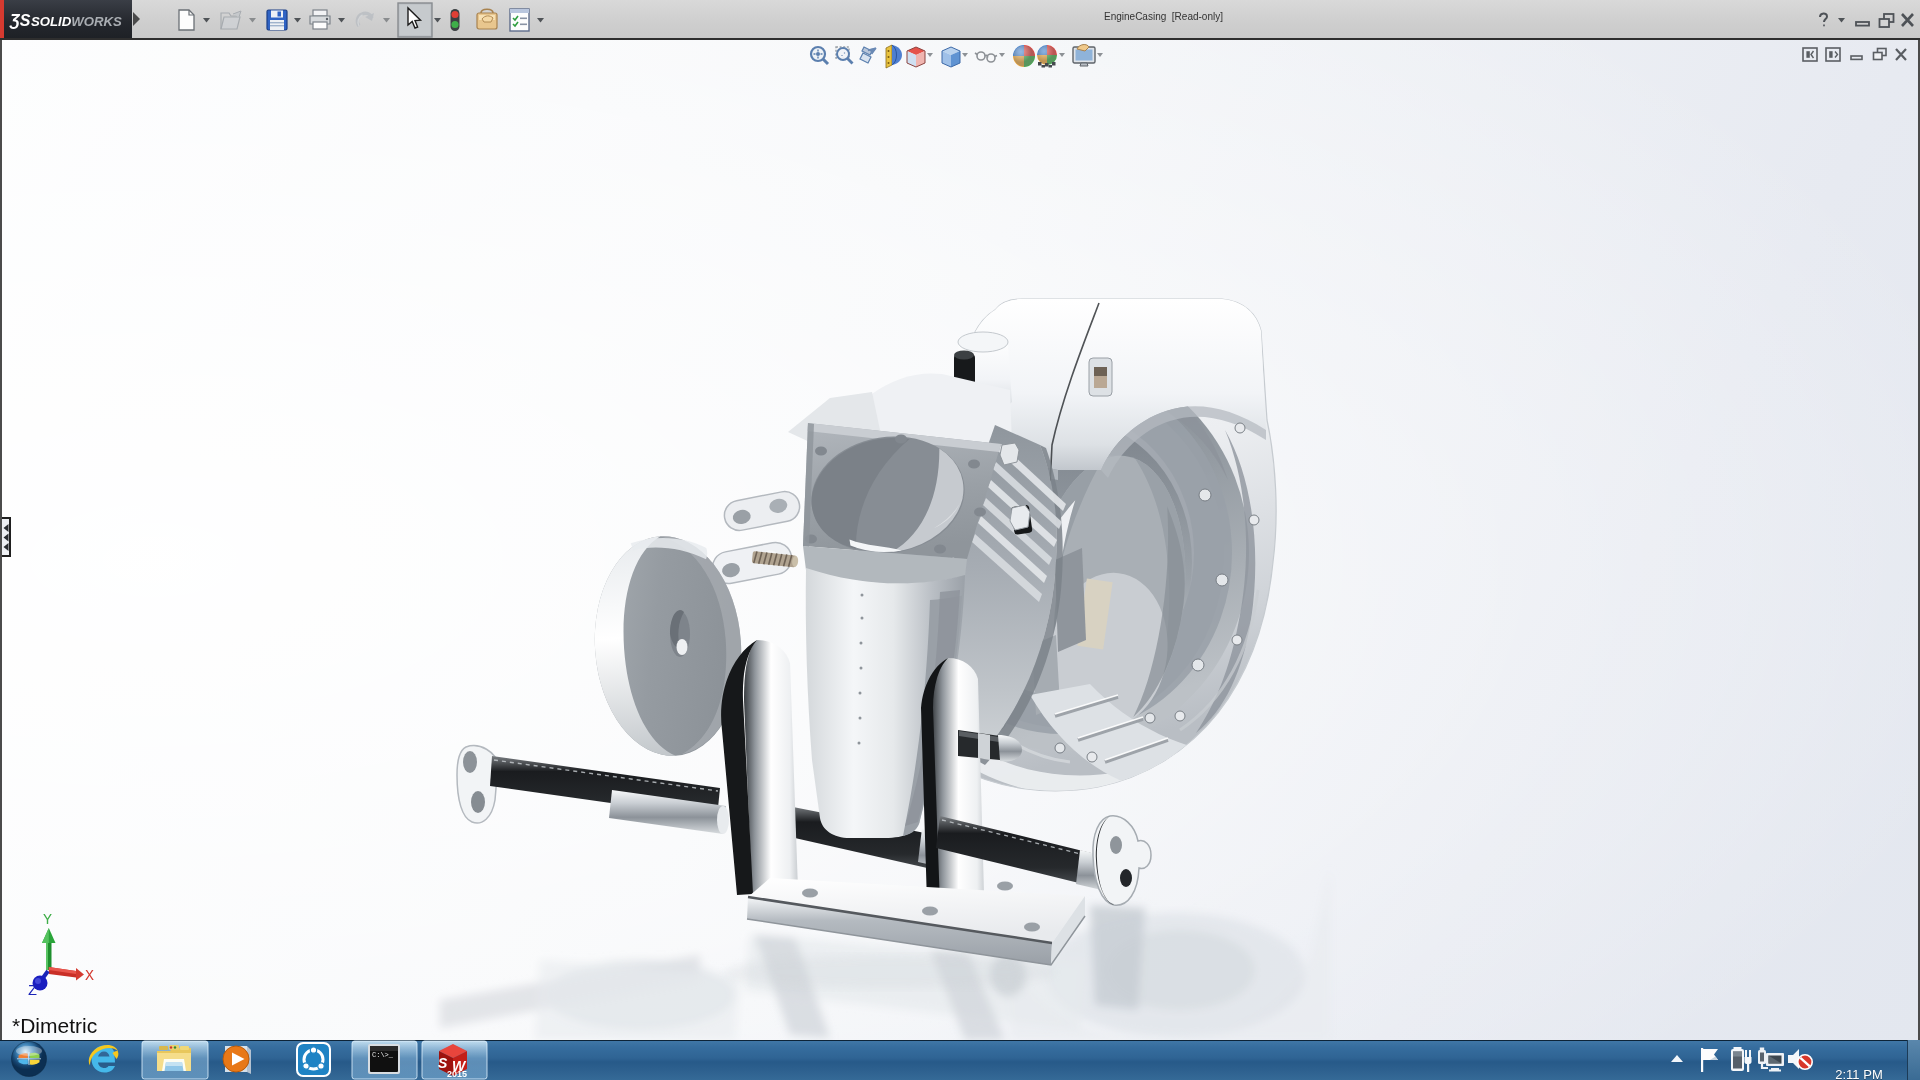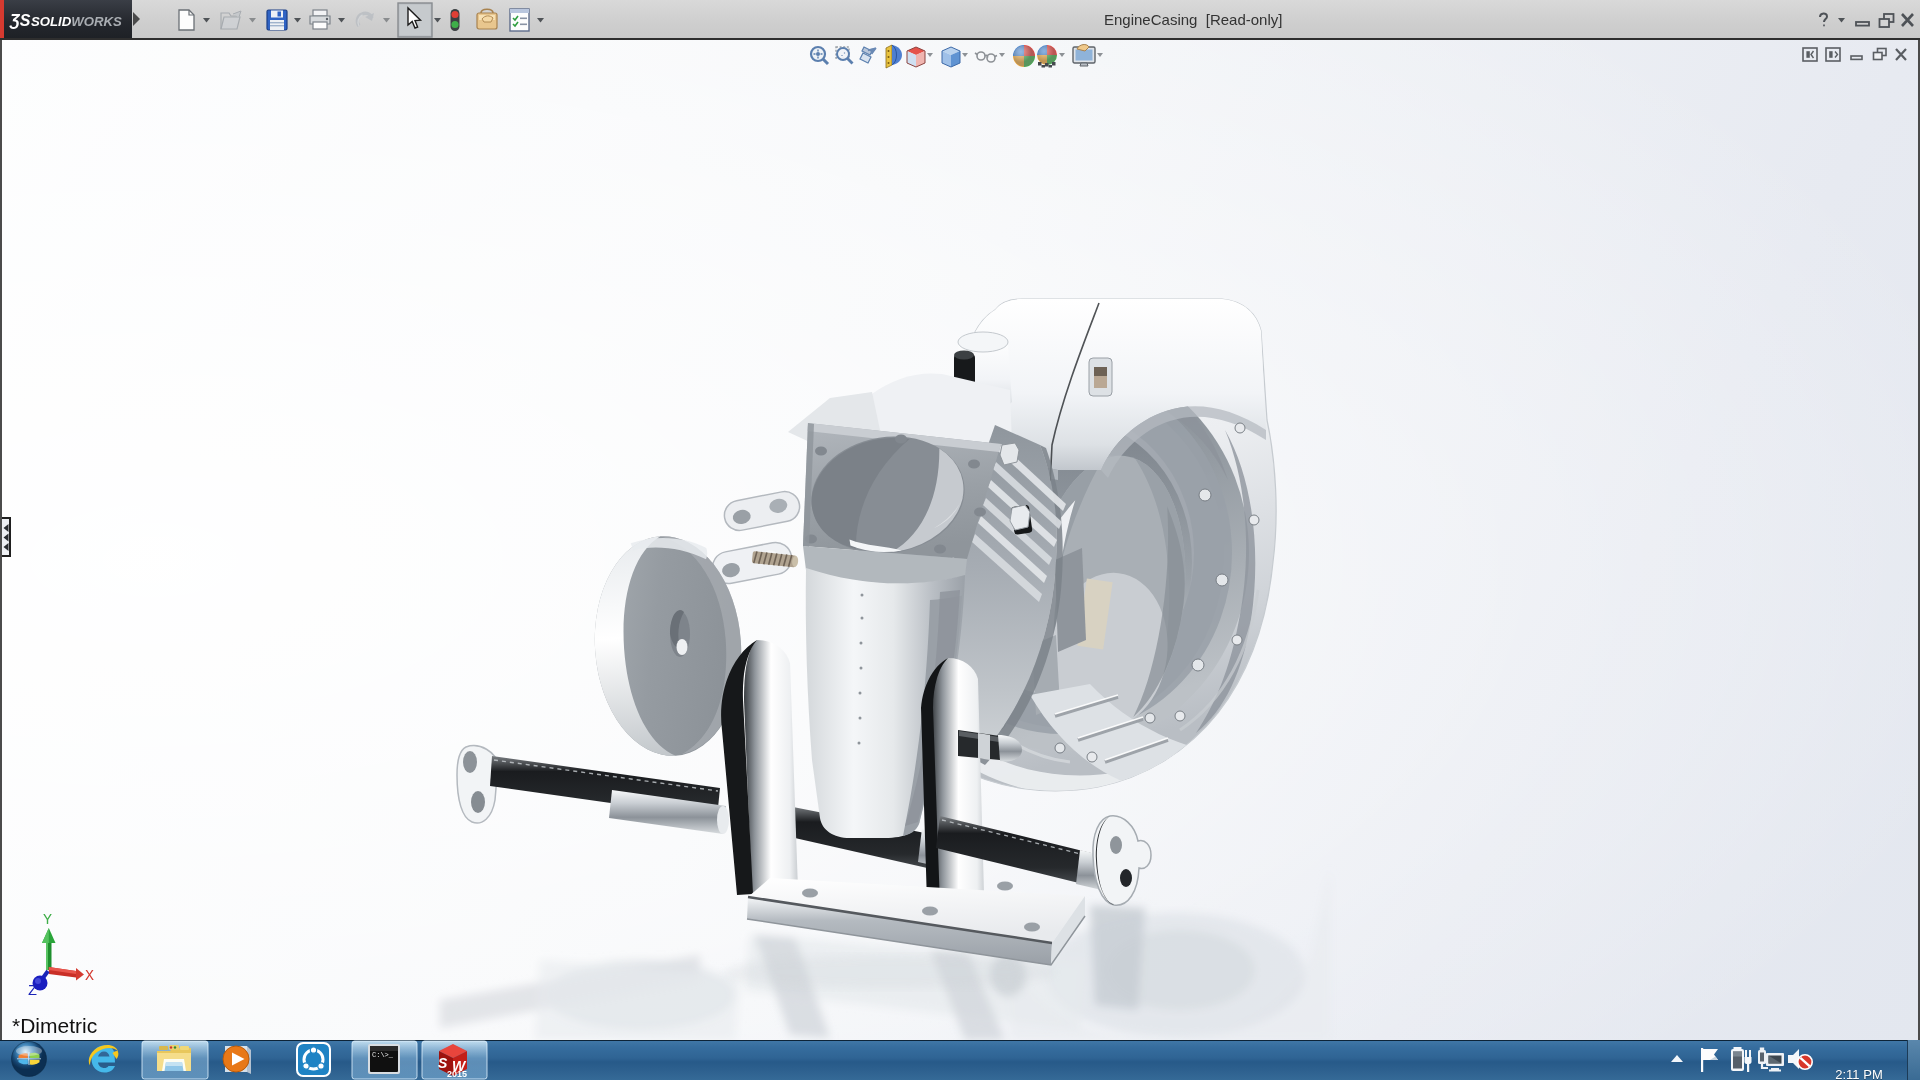--- a/index.html
+++ b/index.html
@@ -9,21 +9,21 @@
   
   #titlebar { position:absolute; left:0; top:0; width:1920px; height:38px;
     background:linear-gradient(#d9d9d9, #cfcfcf 55%, #c9c9c9); }
   #tbline { position:absolute; left:0; top:38px; width:1920px; height:2px; background:#2e2e2e; }
   #redstrip { position:absolute; left:0; top:0; width:4px; height:38px; background:#d63a30; }
   #swlogo { position:absolute; left:4px; top:0; width:128px; height:38px;
     background:linear-gradient(#3a3e46, #24272d 60%, #1e2126);padding-left:24px; }
   #swlogo svg { position:absolute; left:0; top:0; }
   #logoarrow { position:absolute; left:133px; top:12px; width:0; height:0;
     border-left:7px solid #4a4a4a; border-top:7px solid transparent; border-bottom:7px solid transparent; }
-  .title-text { position:absolute; top:11px; left:1104px; font-size:15px; color:#333; }
+  .title-text { position:absolute; top:11px; left:1104px; font-size:10px; color:#333; }
 
   
   #viewport { position:absolute; left:0; top:40px; width:1920px; height:1000px;
     background:
       radial-gradient(140% 120% at 8% 52%, rgba(255,255,255,0.95) 0%, rgba(255,255,255,0.55) 38%, rgba(255,255,255,0) 70%),
       linear-gradient(118deg, #fbfcfd 0%, #f2f4f7 45%, #e7eaf1 78%, #e3e7ef 100%);
     border-left:2px solid #4b4b4b; border-right:2px solid #4b4b4b; }
 
   
   #taskbar { position:absolute; left:0; top:1040px; width:1920px; height:40px;

